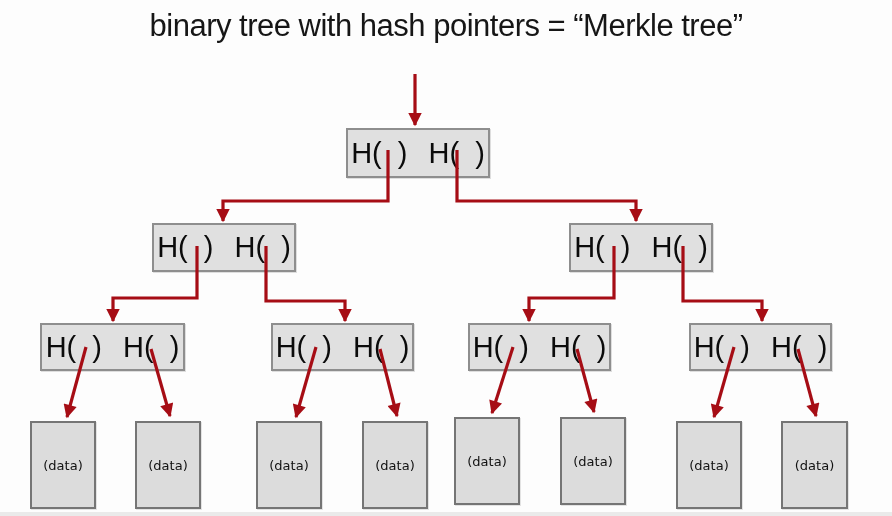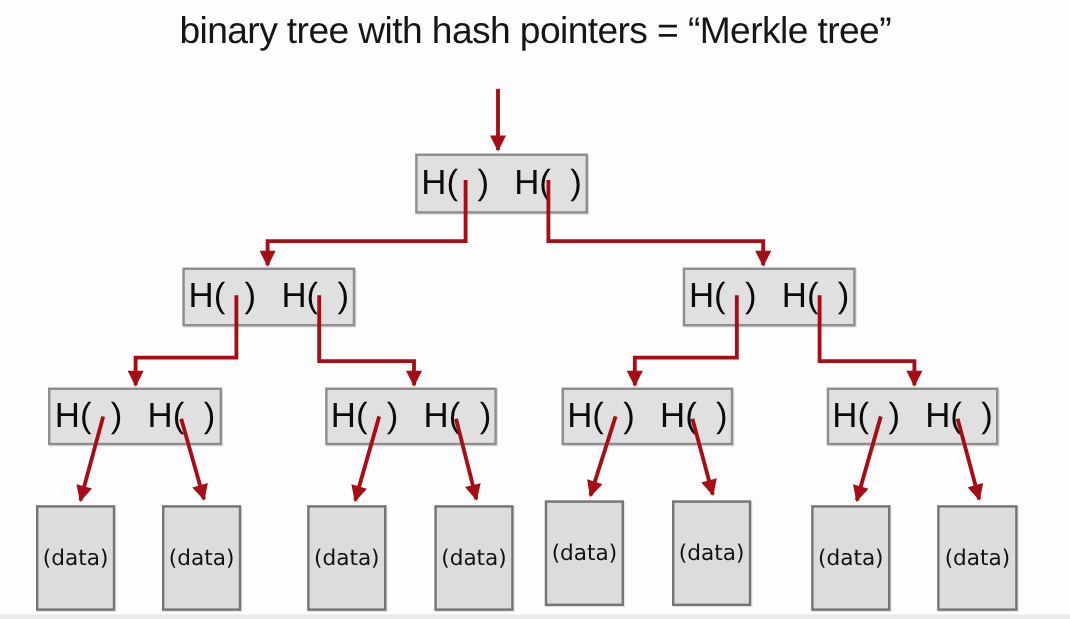--- a/index.html
+++ b/index.html
@@ -48,21 +48,21 @@
   .data-node {
     position: absolute;
     box-sizing: border-box;
     background: var(--data-fill);
     border: 2px solid var(--data-border);
     display: flex;
     align-items: center;
     justify-content: center;
     color: #111111;
     font-family: "DejaVu Sans", sans-serif;
-    font-size: 18px;
+    font-size: 13px;
     box-shadow: 1px 1px 0 rgba(0,0,0,0.10);
   }
   .edges-svg {
     position: absolute;
     top: 0; left: 0;
     width: 892px; height: 516px;
     pointer-events: none;
   }
   .edges-svg polyline {
     fill: none;

